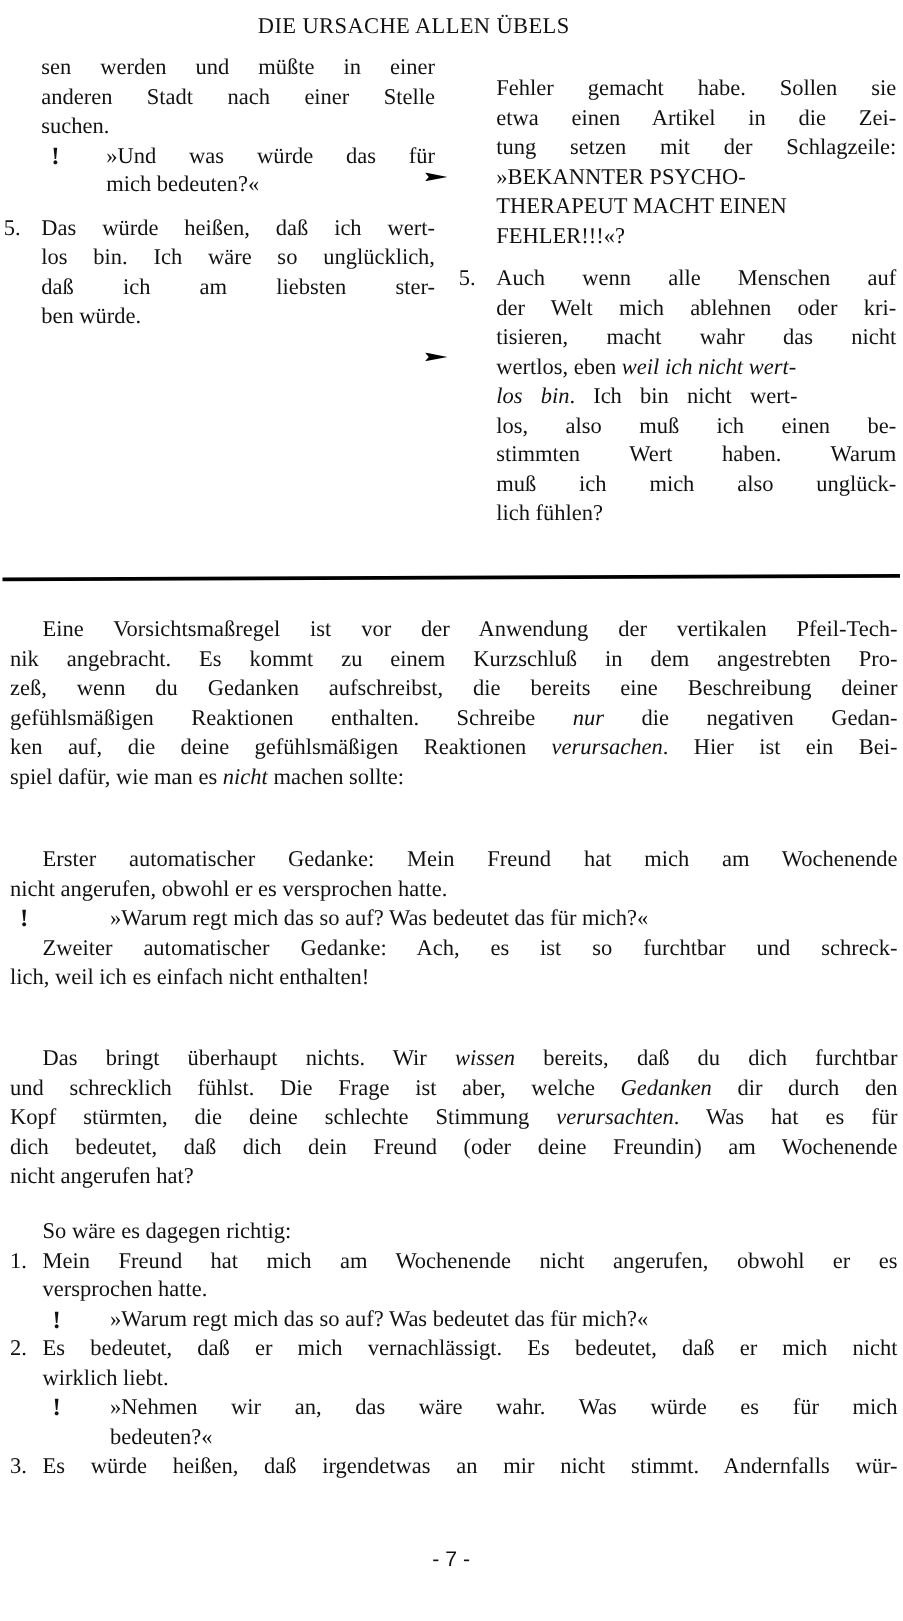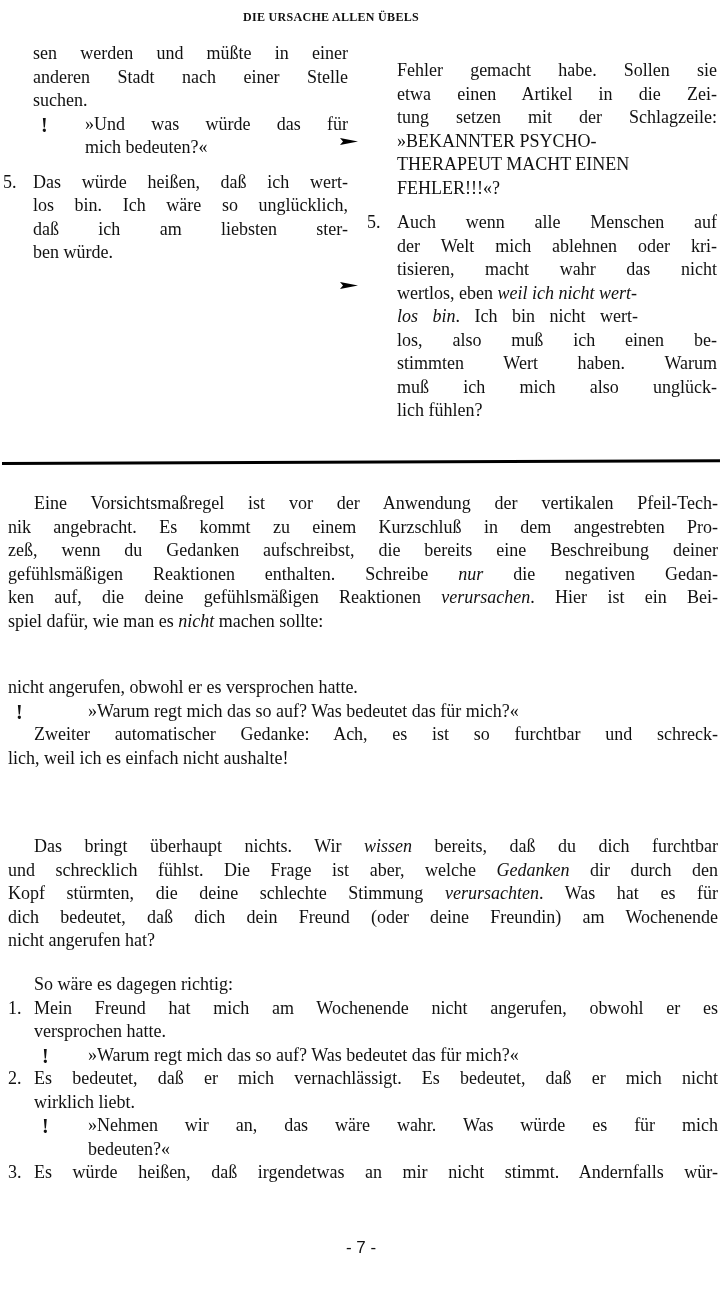--- a/index.html
+++ b/index.html
@@ -14,23 +14,23 @@
       overflow: hidden;
       color: #111111;
       font-family: "Liberation Serif", "DejaVu Serif", serif;
     }
     .running-head {
       position: absolute;
       top: 10px;
       left: 0;
       width: 662px;
       text-align: center;
-      font-size: 12px;
+      font-size: 18px;
       letter-spacing: 0.3px;
-      font-weight: bold;
+      font-weight: normal;
     }
     .col {
       position: absolute;
       font-size: 18px;
       line-height: 23.5px;
       text-align: justify;
     }
     .col-left { left: 33px; top: 42px; width: 315px; }
     .col-right { left: 397px; top: 42px; width: 320px; margin-top: 17px; }
     .line { display: block; white-space: nowrap; }
@@ -149,27 +149,28 @@
   </span>
   <span class="jl">
     <span>ken auf, die deine gefühlsmäßigen Reaktionen </span><span class="it">verursachen</span><span>. Hier ist ein Bei-</span>
   </span>
   <span class="pl">
     <span>spiel dafür, wie man es </span><span class="it">nicht</span><span> machen sollte:</span>
   </span>
 </div>
 
 <div class="body-block" style="top:676px;">
+  <span class="jl para-indent">Erster automatischer Gedanke: Mein Freund hat mich am Wochenende</span>
   <span class="pl">nicht angerufen, obwohl er es versprochen hatte.</span>
   <div style="position:relative; padding-left:80px;">
     <span class="bang" style="left:8px; top:1px;">!</span>
     <span class="pl">»Warum regt mich das so auf? Was bedeutet das für mich?«</span>
   </div>
   <span class="jl para-indent">Zweiter automatischer Gedanke: Ach, es ist so furchtbar und schreck-</span>
-  <span class="pl">lich, weil ich es einfach nicht aushalte!</span>
+  <span class="pl">lich, weil ich es einfach nicht enthalten!</span>
 </div>
 
 <div class="body-block" style="top:835px;">
   <span class="jl para-indent">
     <span>Das bringt überhaupt nichts. Wir </span><span class="it">wissen</span><span> bereits, daß du dich furchtbar</span>
   </span>
   <span class="jl">
     <span>und schrecklich fühlst. Die Frage ist aber, welche </span><span class="it">Gedanken</span><span> dir durch den</span>
   </span>
   <span class="jl">

